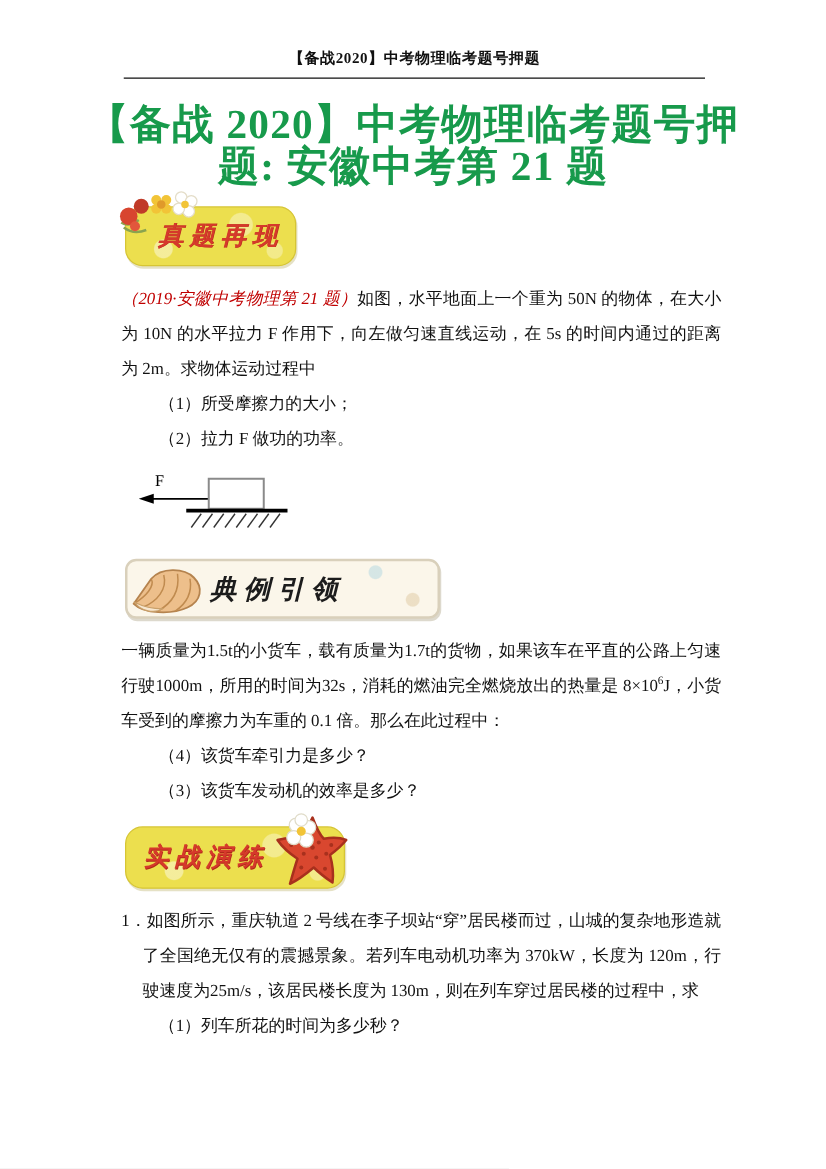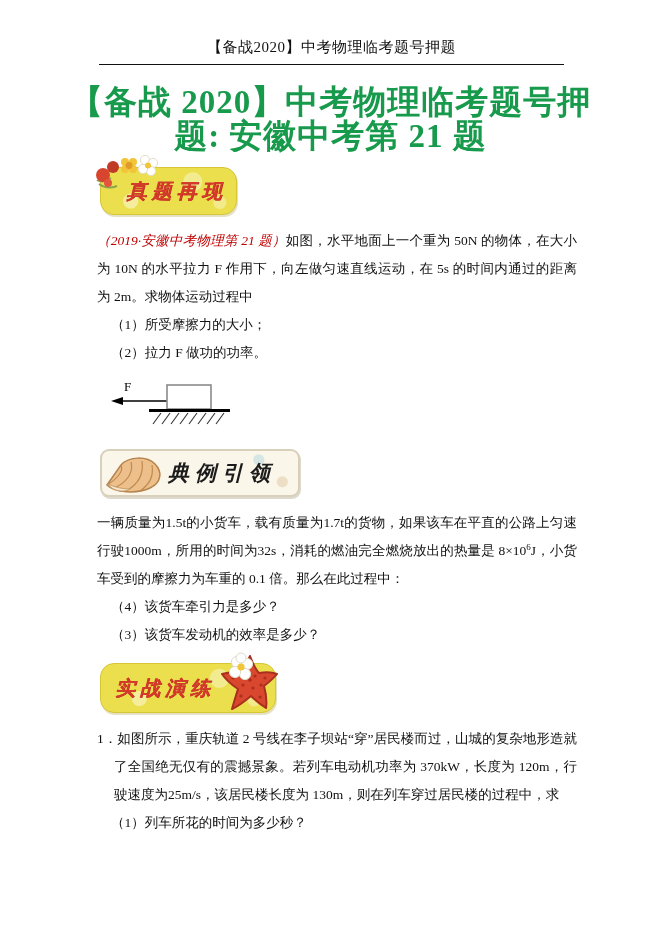--- a/index.html
+++ b/index.html
@@ -10,22 +10,22 @@
     background:#ffffff;
     font-family:"Liberation Serif", serif;
     color:#111;
     overflow:hidden;
   }
   
   .doc-header {
     width:465px;
     margin:38px 0 0 99px;
     text-align:center;
-    font-size:15px;
-    font-weight:400;
+    font-size:12px;
+    font-weight:700;
     letter-spacing:.5px;
     padding-bottom:7px;
     border-bottom:1.6px solid #111;
   }
   
   .page-title {
     margin:20px 68px 0 68px;
     text-align:center;
     color:#179a4b;
     font-size:33px;
@@ -54,21 +54,21 @@
     font-size:20px;
     letter-spacing:5px;
     text-shadow:.4px .4px 0 #b02818;
     font-style:italic;
   }
   .banner-zhenti { margin:14px 0 0 3px; width:137px; height:48px; justify-content:center; padding-left:16px; box-sizing:border-box; }
   .banner-zhenti .flowers { position:absolute; top:-14px; left:-8px; }
 
   .banner-dianli {
     margin:10px 0 0 3px;
-    width:200px; height:48px;
+    width:252px; height:48px;
     background:
       radial-gradient(circle at 80% 20%, rgba(176,214,224,.5) 5px, rgba(255,255,255,0) 6px),
       radial-gradient(circle at 92% 70%, rgba(222,200,160,.5) 5px, rgba(255,255,255,0) 6px),
       #fbf6ea;
     border:2px solid #d9d0bb;
     border-radius:9px;
     box-shadow:1px 2px 0 rgba(170,160,130,.4);
     box-sizing:border-box;
     padding-left:66px;
   }
@@ -77,21 +77,21 @@
     color:#1c1c1c; font-weight:700; font-size:21px; letter-spacing:6px; font-style:italic;
   }
 
   .banner-shizhan { margin:14px 0 0 3px; width:176px; height:50px; justify-content:flex-start; padding-left:14px; box-sizing:border-box; }
   .banner-shizhan .starfish { position:absolute; left:112px; top:-12px; }
 
   
   .para { margin:12px 0 0 0; text-align:justify; }
   .para.hanging { padding-left:17px; text-indent:-17px; }
   .source-red { color:#c00000; font-style:italic; }
-  .q { margin:0 0 0 14px; }
+  .q { margin:0 0 0 30px; }
   sup { font-size:9px; line-height:0; }
 
   
   .figure { margin:8px 0 0 12px; }
 </style>
 </head>
 <body>
 
 <div class="page">
 

